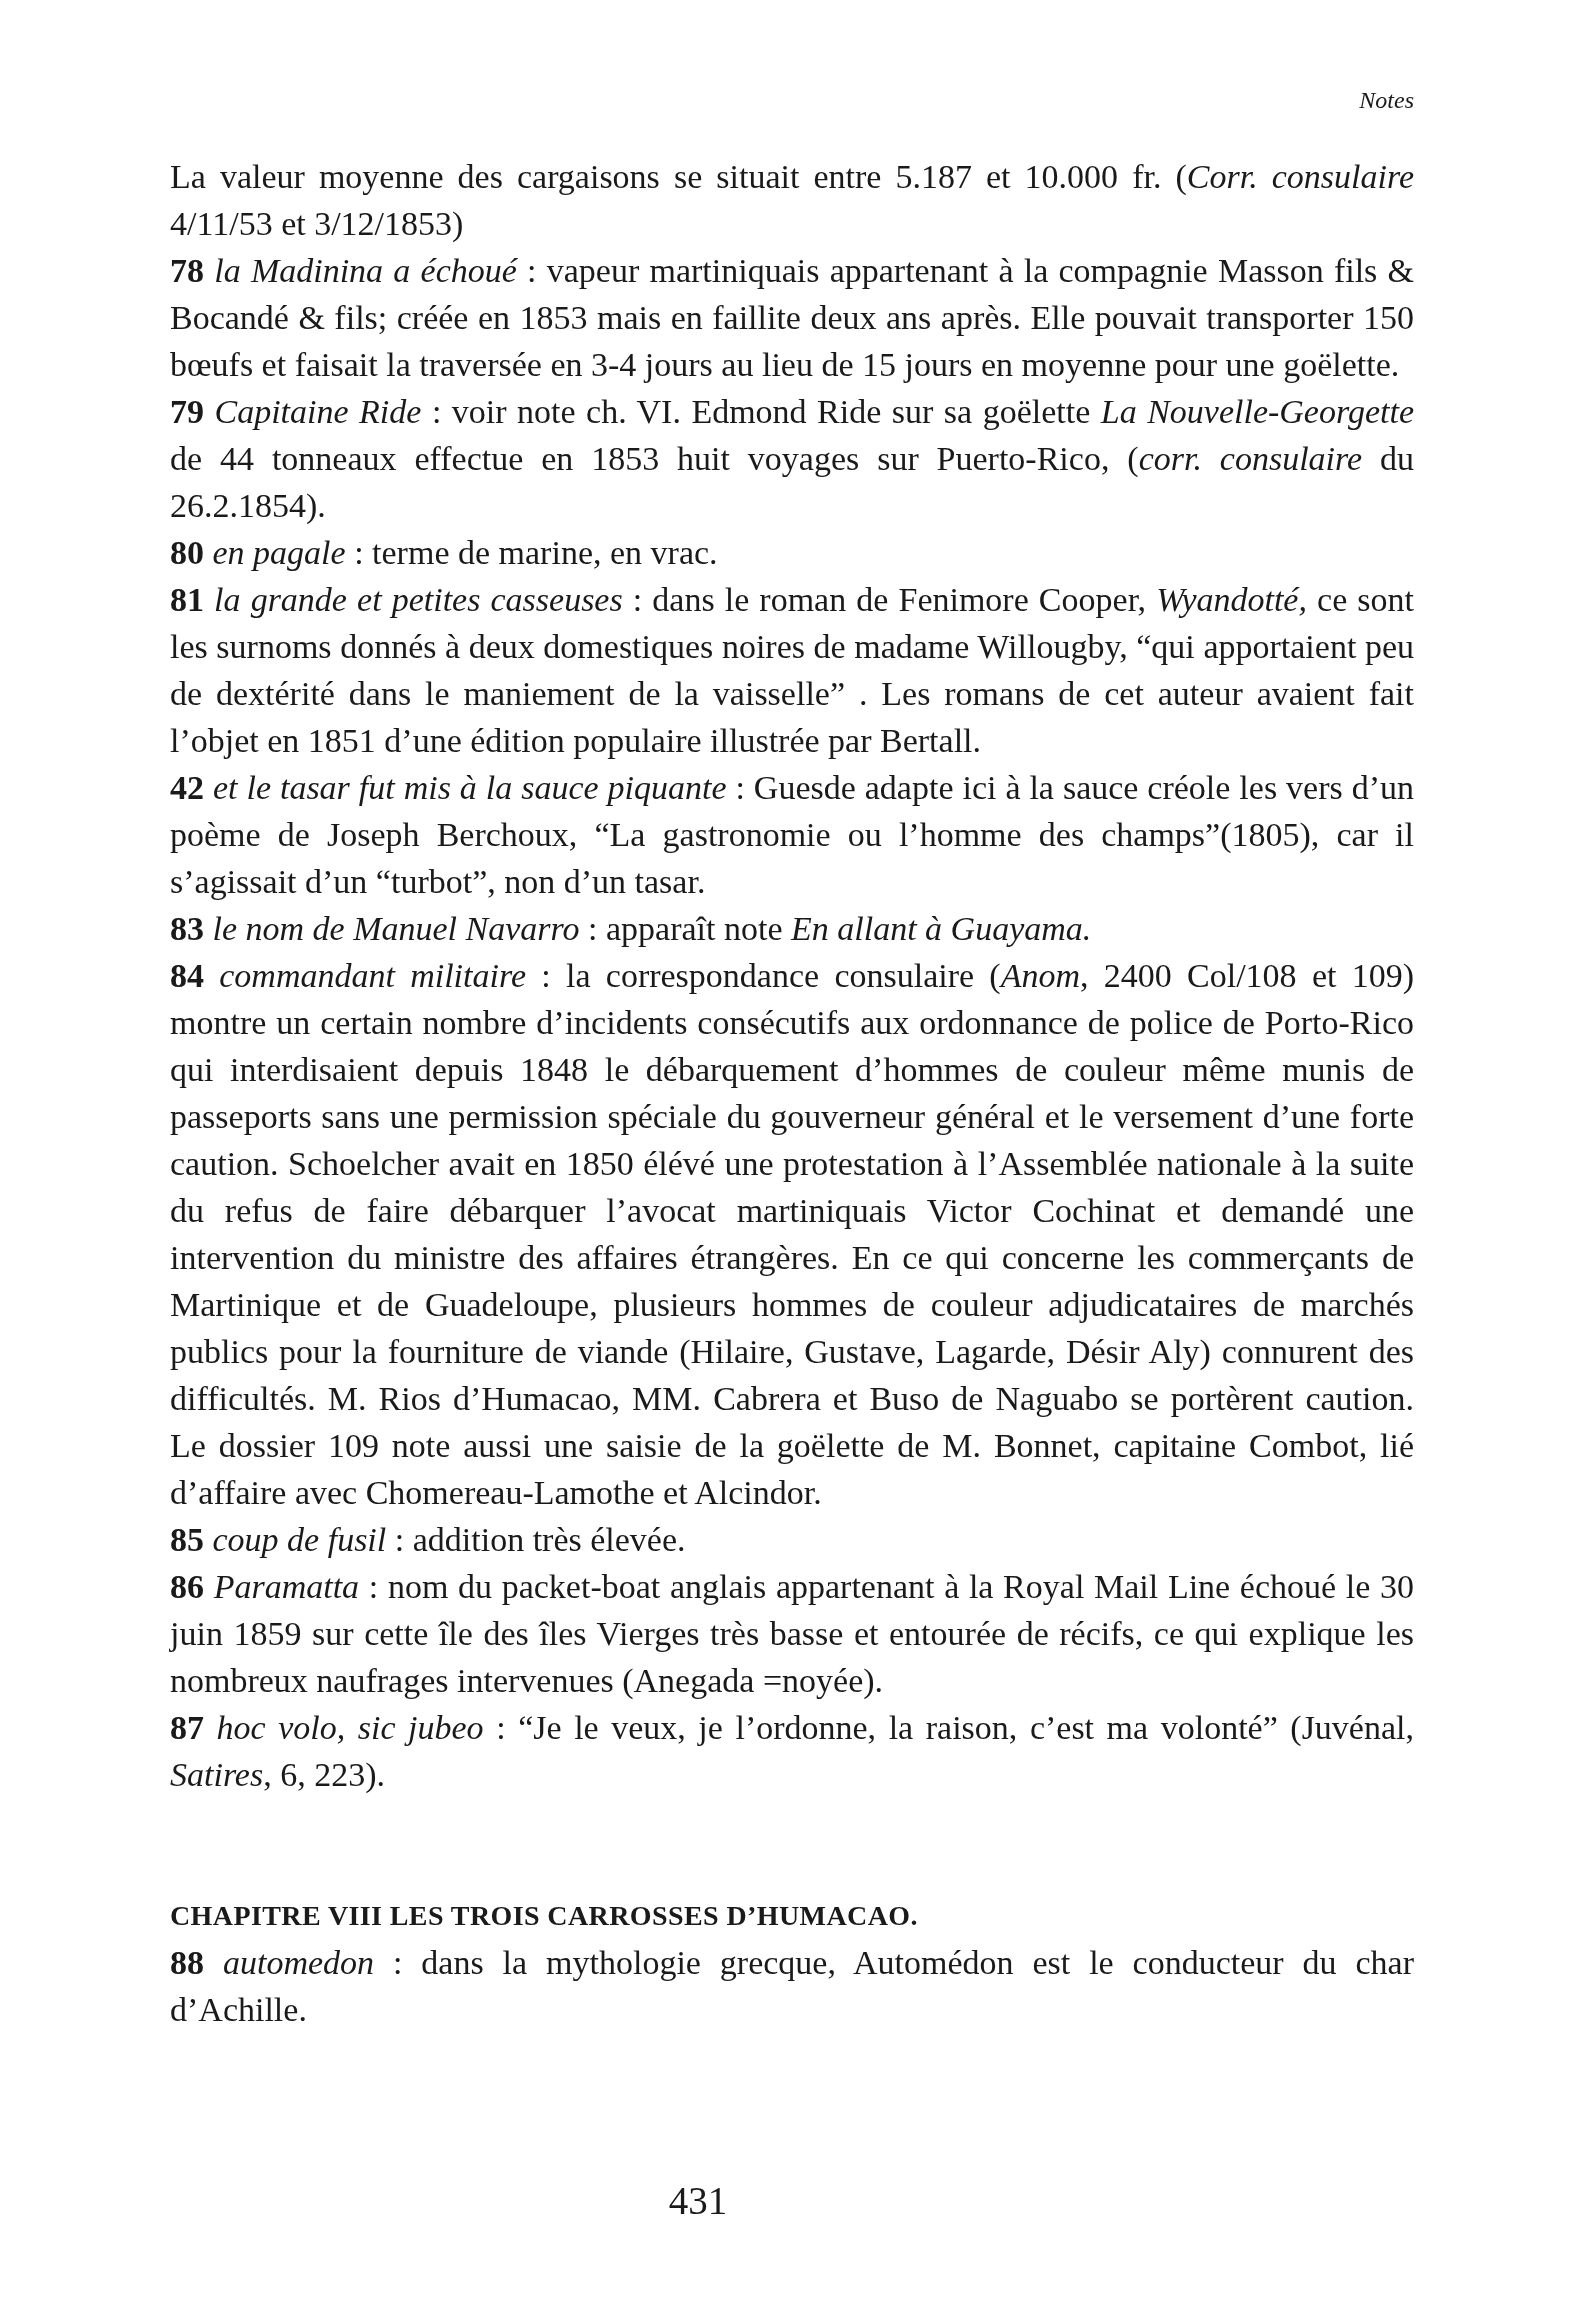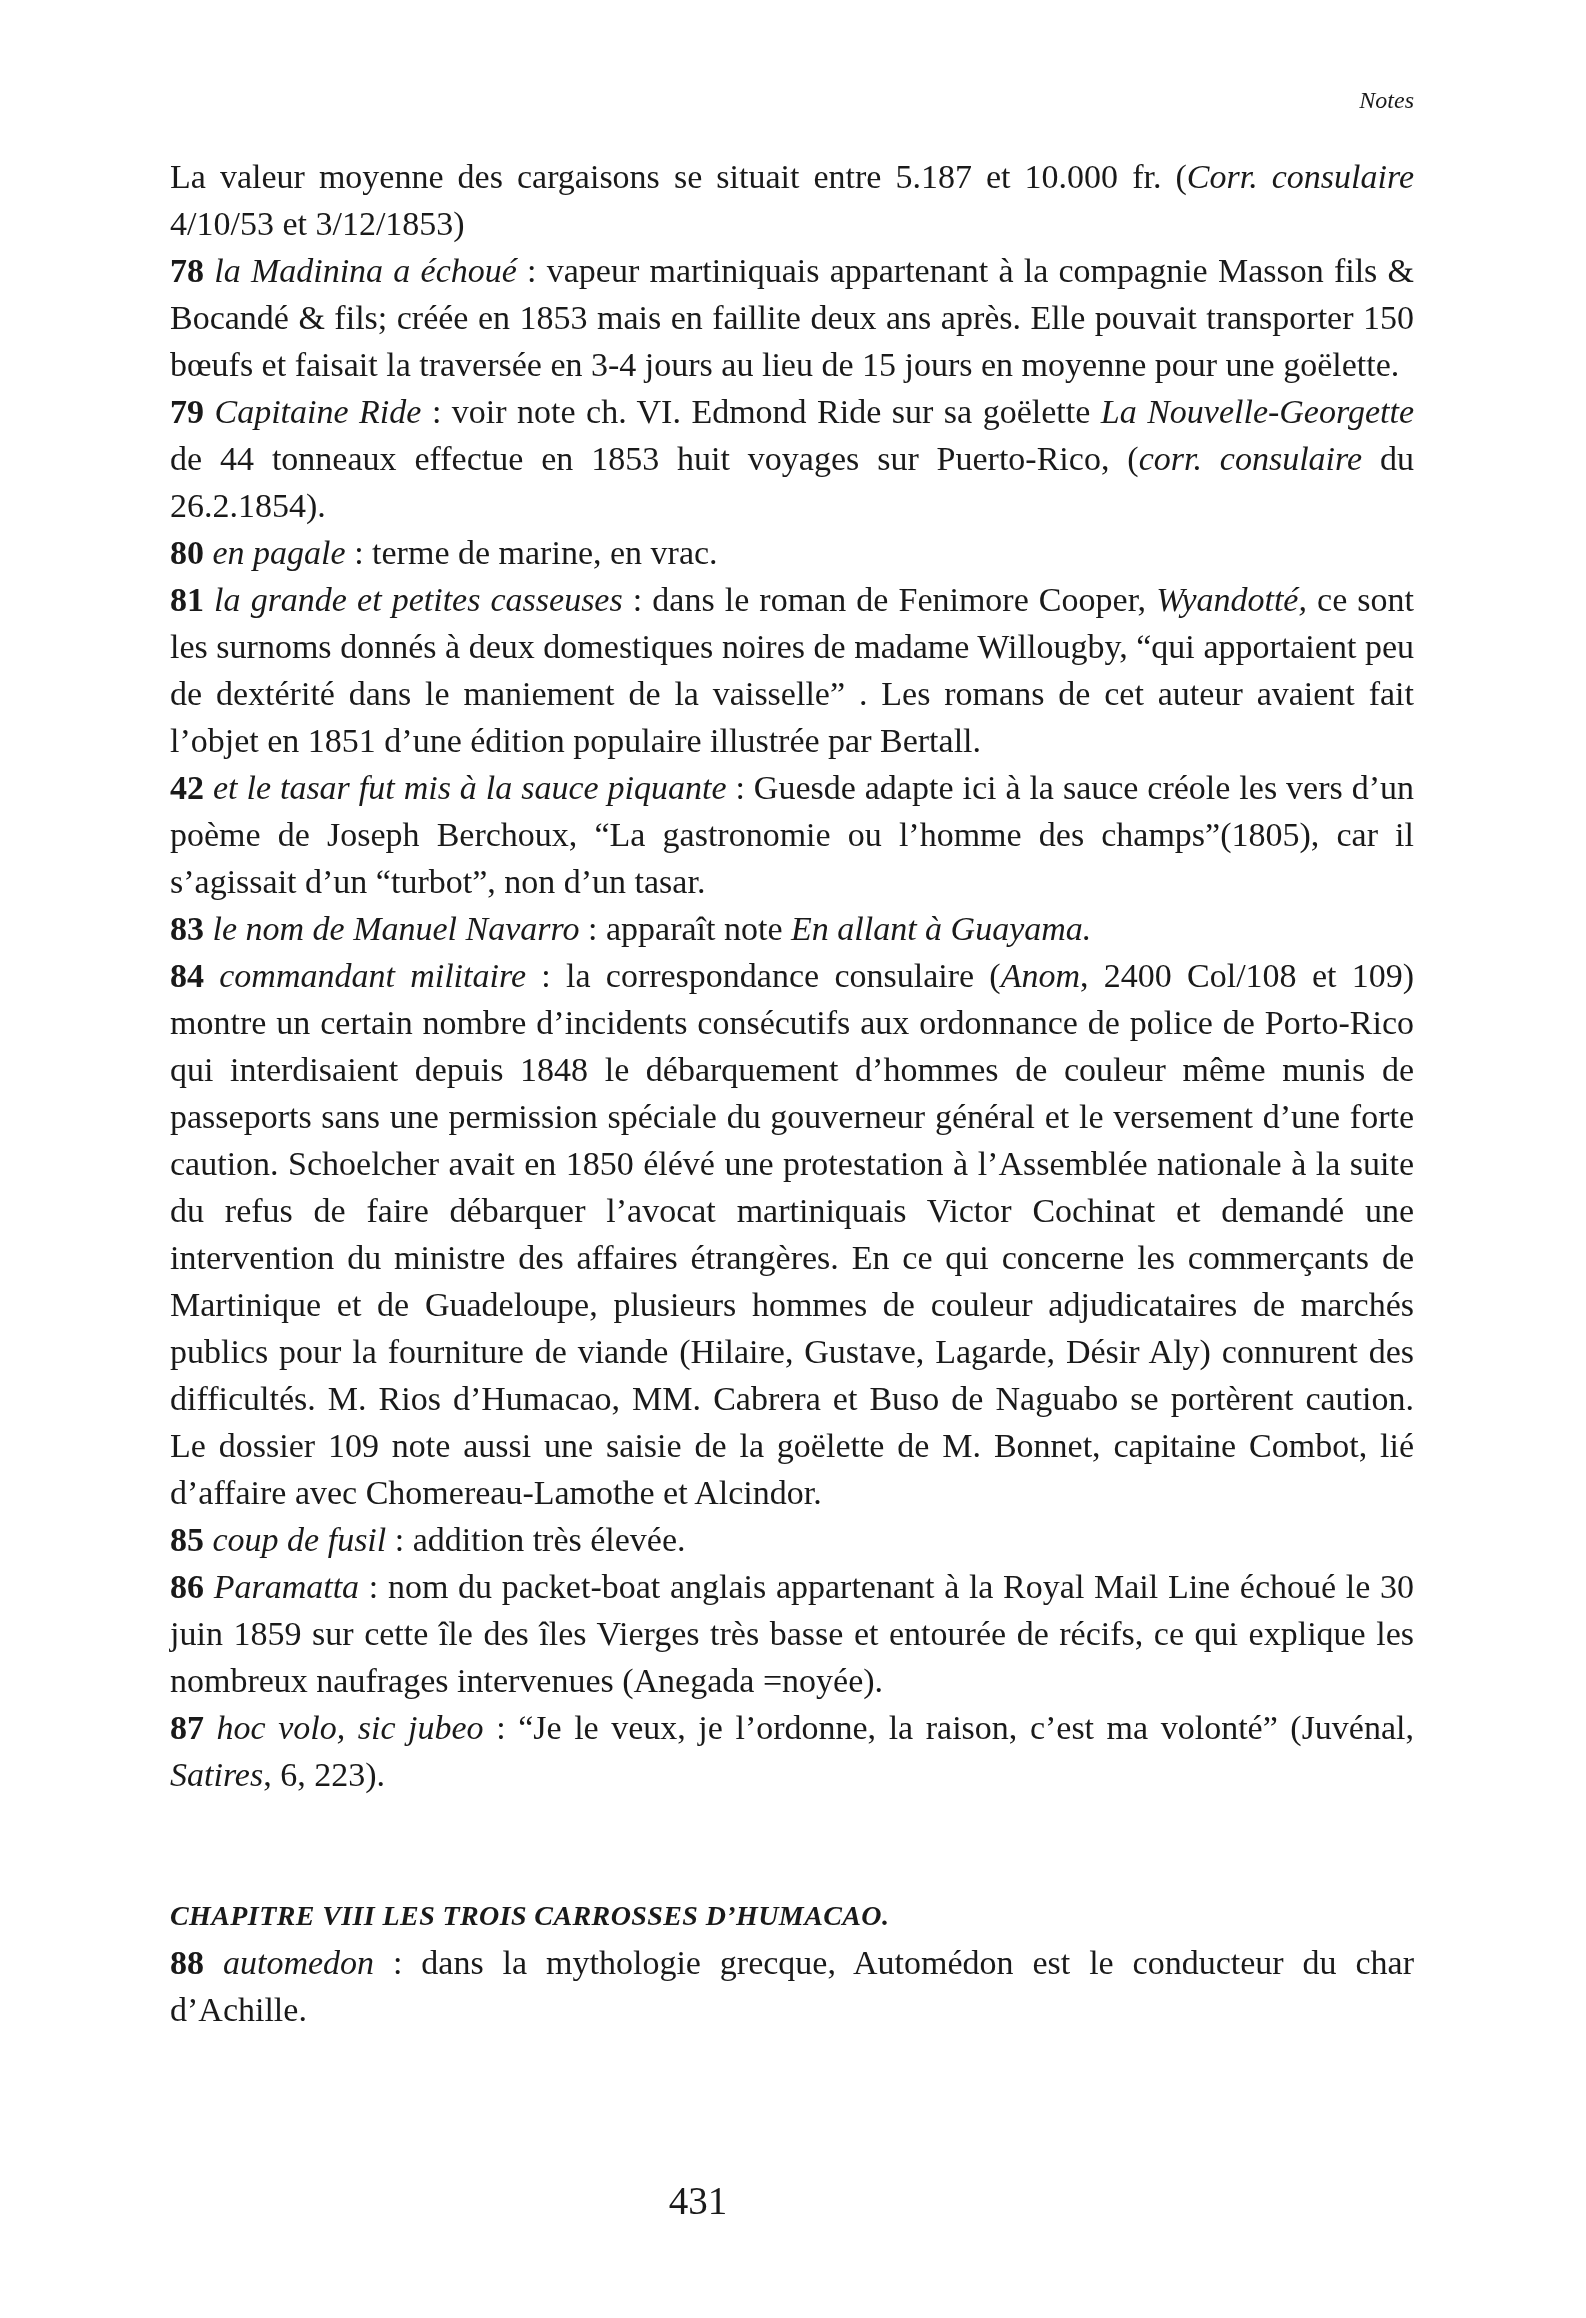--- a/index.html
+++ b/index.html
@@ -14,36 +14,36 @@
   }
   .text-block {
     position: absolute; left: 170px; top: 153px; width: 1244px;
     font-size: 34px; line-height: 47px; text-align: justify;
   }
   .para { margin: 0; }
   .num { font-weight: bold; }
   .it { font-style: italic; }
   .chapter {
     margin: 47px 0 0 0; font-weight: bold; font-size: 28px;
-    line-height: 47px; letter-spacing: 0.4px; text-align: left; font-style: italic;
+    line-height: 47px; letter-spacing: 0.4px; text-align: left;
   }
   .folio {
     position: absolute; top: 2178px; left: 0; width: 1396px; text-align: center;
     font-size: 39px; line-height: 46px;
   }
   .gap { height: 47px; }
 </style>
 </head>
 <body>
 
 <div class="running-head">Notes</div>
 
 <div class="text-block">
 
-  <p class="para"><span>La valeur moyenne des cargaisons se situait entre 5.187 et 10.000 fr. (</span><span class="it">Corr. consulaire</span><span> 4/10/53 et 3/12/1853)</span></p>
+  <p class="para"><span>La valeur moyenne des cargaisons se situait entre 5.187 et 10.000 fr. (</span><span class="it">Corr. consulaire</span><span> 4/11/53 et 3/12/1853)</span></p>
 
   <p class="para"><span class="num">78</span> <span class="it">la Madinina a échoué</span><span> : vapeur martiniquais appartenant à la compagnie Masson fils &amp; Bocandé &amp; fils; créée en 1853 mais en faillite deux ans après. Elle pouvait transporter 150 bœufs et faisait la traversée en 3-4 jours au lieu de 15 jours en moyenne pour une goëlette.</span></p>
 
   <p class="para"><span class="num">79</span> <span class="it">Capitaine Ride</span><span> : voir note ch. VI. Edmond Ride sur sa goëlette </span><span class="it">La Nouvelle-Georgette</span><span> de 44 tonneaux effectue en 1853 huit voyages sur Puerto-Rico, (</span><span class="it">corr. consulaire</span><span> du 26.2.1854).</span></p>
 
   <p class="para"><span class="num">80</span> <span class="it">en pagale</span><span> : terme de marine, en vrac.</span></p>
 
   <p class="para"><span class="num">81</span> <span class="it">la grande et petites casseuses</span><span> : dans le roman de Fenimore Cooper, </span><span class="it">Wyandotté,</span><span> ce sont les surnoms donnés à deux domestiques noires de madame Willougby, “qui apportaient peu de dextérité dans le maniement de la vaisselle” . Les romans de cet auteur avaient fait l’objet en 1851 d’une édition populaire illustrée par Bertall.</span></p>
 
   <p class="para"><span class="num">42</span> <span class="it">et le tasar fut mis à la sauce piquante</span><span> : Guesde adapte ici à la sauce créole les vers d’un poème de Joseph Berchoux, “La gastronomie ou l’homme des champs”(1805), car il s’agissait d’un “turbot”, non d’un tasar.</span></p>

